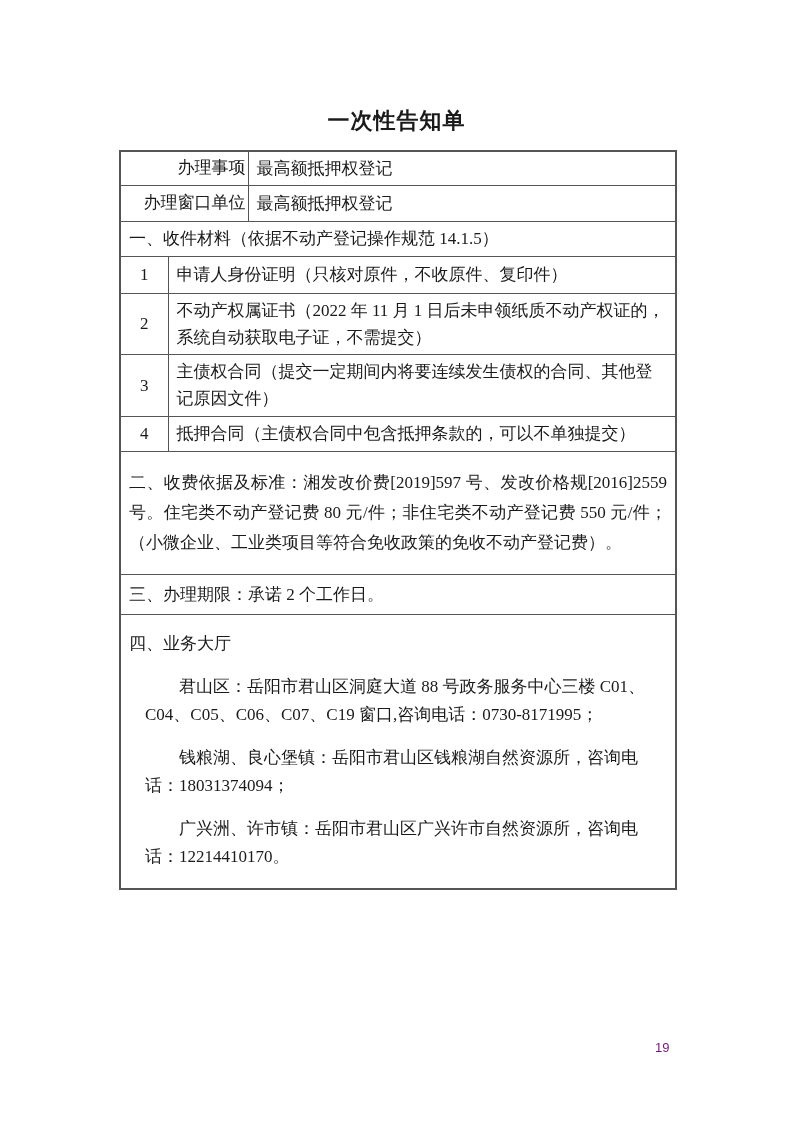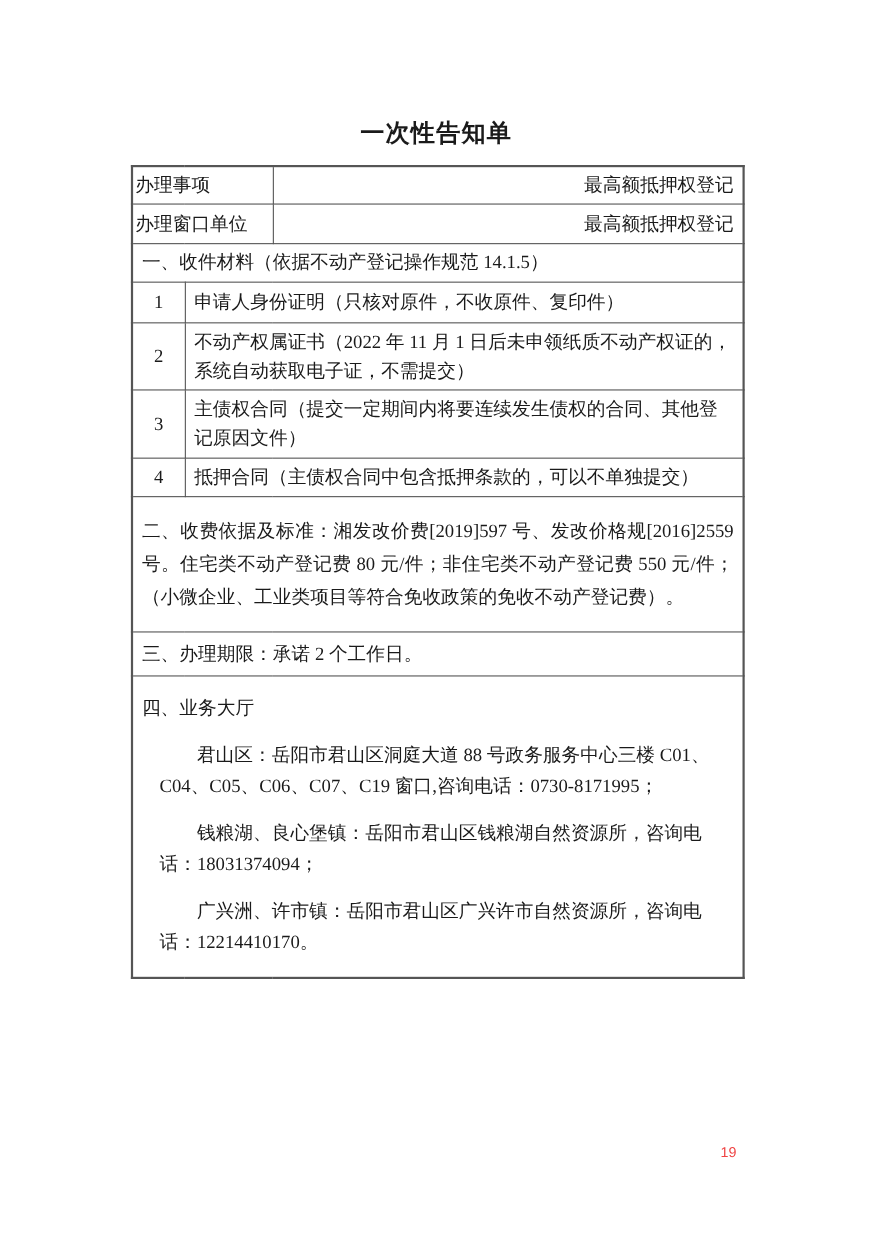--- a/index.html
+++ b/index.html
@@ -39,22 +39,22 @@
   table.notice-table { border: 2px solid #555; }
   .notice-table td {
     border: 1px solid #555;
     padding: 2px 8px;
     vertical-align: middle;
     word-break: break-all;
   }
   col.c1 { width: 48px; }
   col.c2 { width: 80px; }
   col.c3 { width: 428px; }
-  td.cell-label { text-align: left; padding: 2px 2px; }
-  td.cell-value { text-align: right; }
+  td.cell-label { text-align: right; padding: 2px 2px; font-family: Liberation Mono, monospace; }
+  td.cell-value { text-align: left; }
   td.cell-num   { text-align: center; }
   td.cell-item  { text-align: left; }
   td.cell-section { text-align: left; }
   tr.r-info1 td { height: 34px; }
   tr.r-info2 td { height: 36px; }
   tr.r-sec1 td  { height: 35px; }
   tr.r-item1 td { height: 37px; }
   tr.r-item2 td { height: 61px; }
   tr.r-item3 td { height: 62px; }
   tr.r-item4 td { height: 35px; }
@@ -62,21 +62,21 @@
   tr.r-deadline td { height: 40px; }
   tr.r-halls td { height: 193px; vertical-align: top; padding-top: 15px; line-height: 27.5px; }
   tr.r-center td { height: 66px; vertical-align: bottom; padding-bottom: 14px; }
   .halls-heading { margin: 0; }
   .halls-para { margin: 16px; text-indent: 2em; }
   .page-number {
     position: absolute;
     left: 655px; top: 1040px;
     font-size: 13px;
     font-family: "Liberation Sans", "DejaVu Sans", sans-serif;
-    color: #ef4444;
+    color: #701a75;
   }
 </style>
 </head>
 <body>
 
 <div class="page">
 
   <h1 class="doc-title">一次性告知单</h1>
 
   <table class="notice-table">

